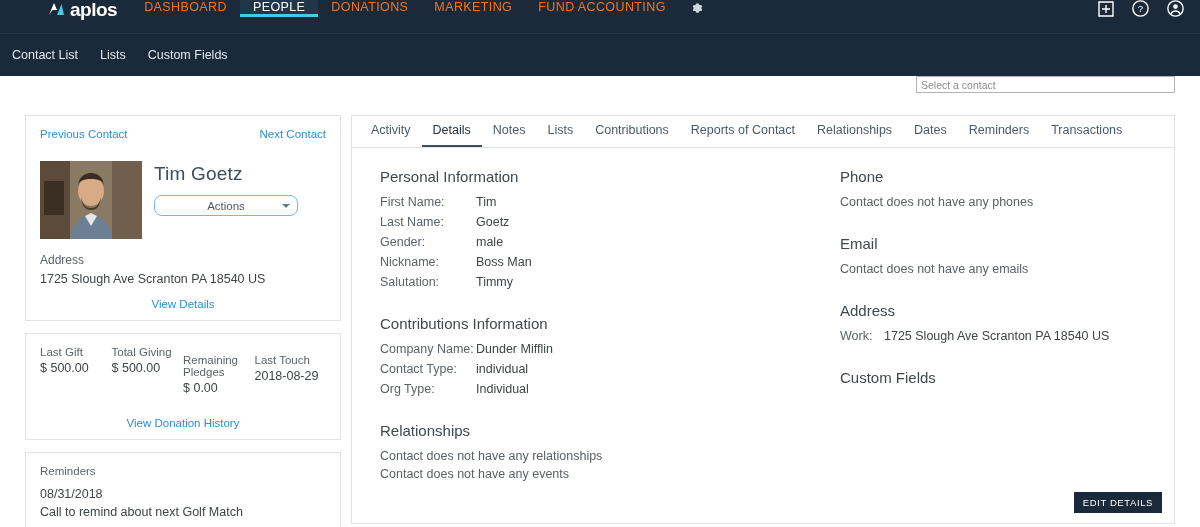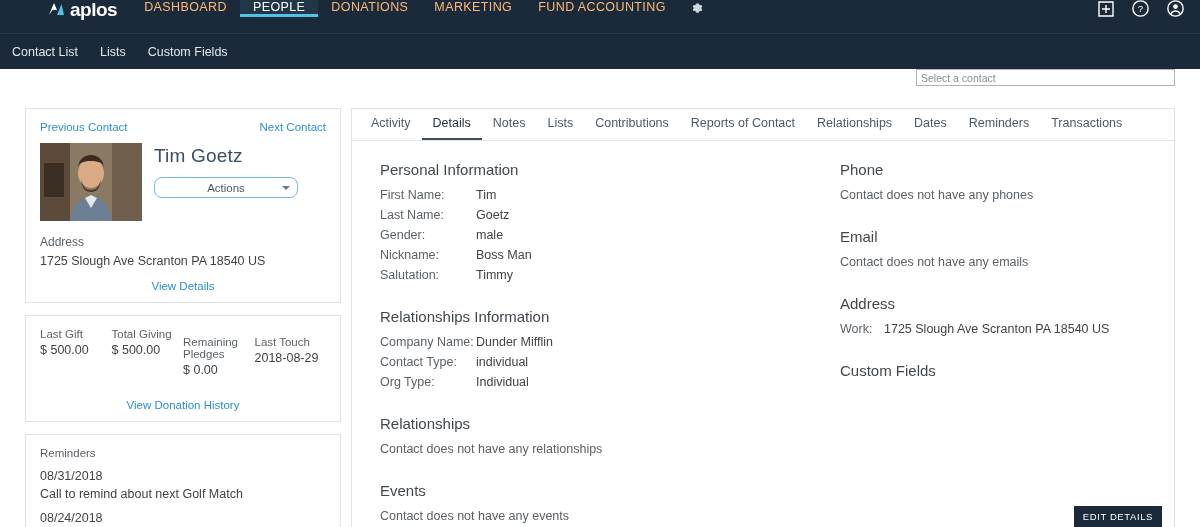--- a/index.html
+++ b/index.html
@@ -37,21 +37,21 @@
     color: #ffffff;
     line-height: 1;
   }
   .nav-items { display: flex; align-items: stretch; }
   .nav-item {
     display: flex;
     align-items: center;
     padding: 0 13px;
     font-size: 12.5px;
     letter-spacing: 0.4px;
-    color: #fdba74;
+    color: #f97316;
     cursor: pointer;
     border-bottom: 3px solid transparent;
     white-space: nowrap;
   }
   .nav-item.active {
     color: #ffffff;
     background: #22364a;
     border-bottom-color: #4fc3e8;
   }
   .nav-gear {
@@ -60,21 +60,21 @@
   }
   .nav-right {
     margin-left: auto;
     display: flex; align-items: center; gap: 18px;
     padding-right: 16px;
   }
   .nav-icon { color: #ffffff; cursor: pointer; display: flex; align-items: center; }
 
   
   .subnav {
-    height: 36px;
+    height: 43px;
     background: #1b2a3a;
     display: flex;
     align-items: center;
     padding-left: 12px;
     gap: 0;
     border-top: 1px solid #24364a;
   }
   .subnav-item {
     font-size: 12.5px;
     color: #e3e8ec;
@@ -117,21 +117,21 @@
   .left-col { width: 316px; flex: none; }
   .card {
     border: 1px solid #dfe3e6;
     background: #fff;
     margin-bottom: 12px;
     padding: 12px 14px 10px 14px;
   }
   .card-links {
     display: flex; justify-content: space-between;
     font-size: 11.5px;
-    margin-bottom: 10px;
+    margin-bottom: 21px;
   }
   .link { color: #2b8fd0; text-decoration: none; cursor: pointer; }
   .contact-head { display: flex; gap: 12px; }
   .avatar {
     width: 102px; height: 78px;
     background: #6b5a4b;
     flex: none;
     overflow: hidden;
     position: relative;
   }
@@ -403,38 +403,37 @@
         </div>
         <div class="frow">
           <span class="fl">Nickname:</span>
           <span class="fv">Boss Man</span>
         </div>
         <div class="frow">
           <span class="fl">Salutation:</span>
           <span class="fv">Timmy</span>
         </div>
 
-        <h3 class="sect spaced">Relationships Information</h3>
+        <h3 class="sect spaced">Contributions Information</h3>
         <div class="frow">
           <span class="fl">Company Name:</span>
           <span class="fv">Dunder Mifflin</span>
         </div>
         <div class="frow">
           <span class="fl">Contact Type:</span>
           <span class="fv">individual</span>
         </div>
         <div class="frow">
           <span class="fl">Org Type:</span>
           <span class="fv">Individual</span>
         </div>
 
         <h3 class="sect spaced">Relationships</h3>
         <div class="muted">Contact does not have any relationships</div>
 
-        <h3 class="sect spaced">Events</h3>
         <div class="muted">Contact does not have any events</div>
       </div>
 
       <div class="detail-right">
         <h3 class="sect">Phone</h3>
         <div class="muted">Contact does not have any phones</div>
 
         <h3 class="sect spaced">Email</h3>
         <div class="muted">Contact does not have any emails</div>
 

